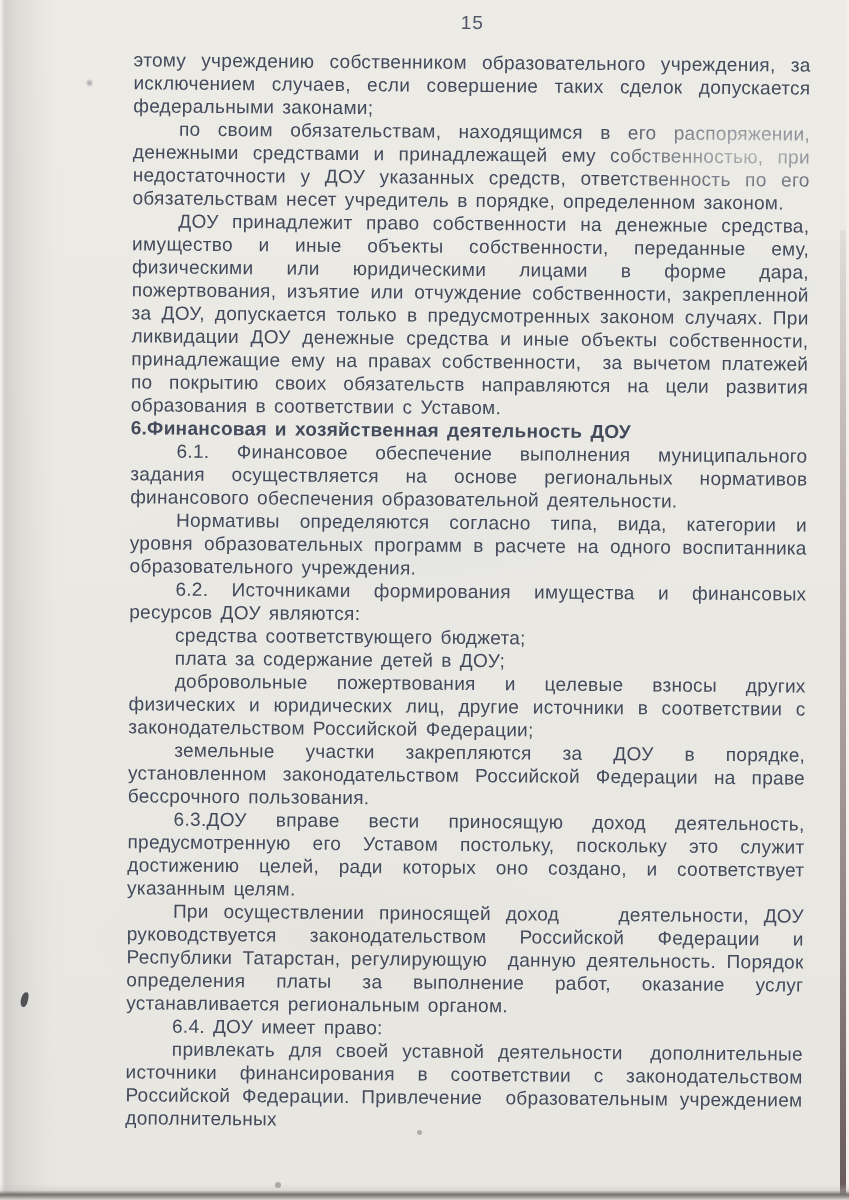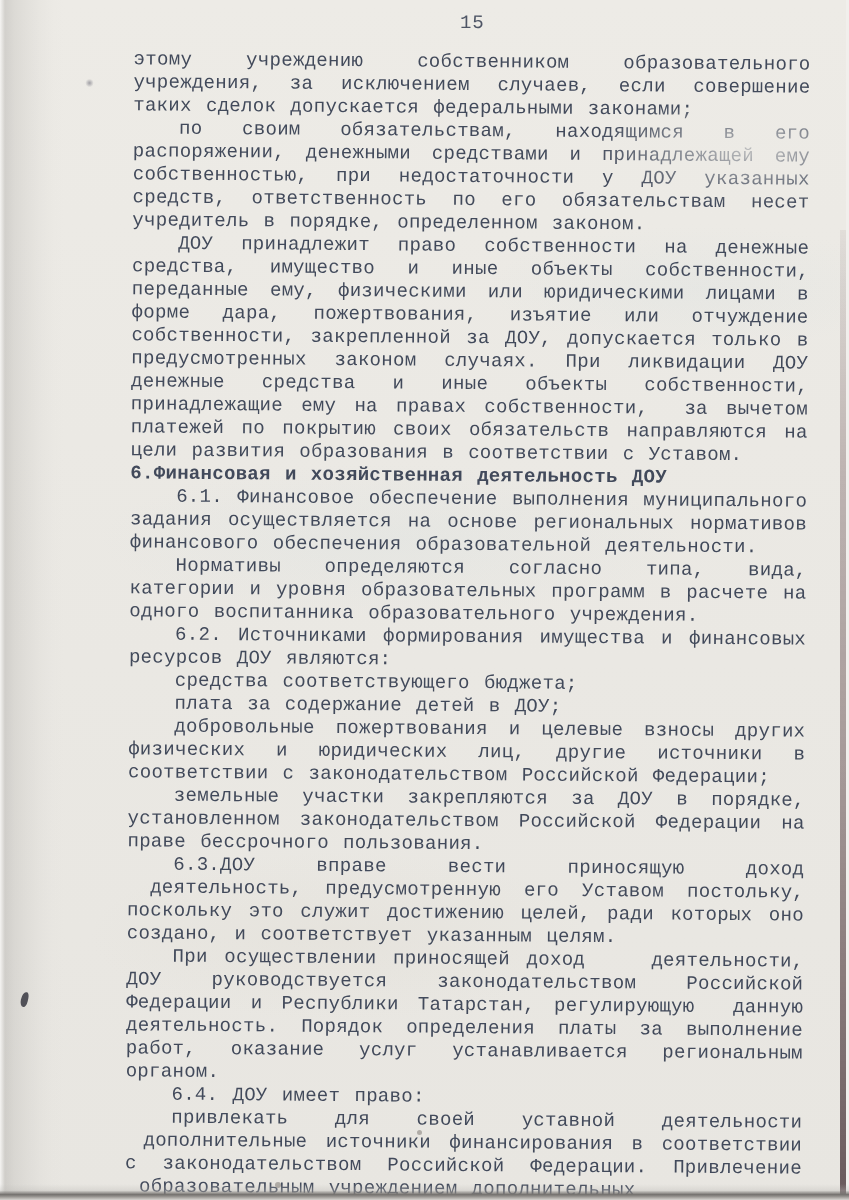--- a/index.html
+++ b/index.html
@@ -8,21 +8,21 @@
     width: 849px;
     height: 1200px;
     margin: 0 auto;
     overflow: hidden;
     background-color: #ebe9e4;
     background-image:
       radial-gradient(ellipse 420px 110px at 46% 45%, rgba(182,207,216,0.10), rgba(182,207,216,0) 70%),
       radial-gradient(ellipse 300px 90px at 82% 24%, rgba(182,207,216,0.10), rgba(182,207,216,0) 70%),
       radial-gradient(ellipse 360px 120px at 40% 78%, rgba(205,198,182,0.12), rgba(205,198,182,0) 70%),
       linear-gradient(180deg, #edebe6 0%, #eae8e3 55%, #e8e6e1 100%);
-    font-family: Liberation Mono, monospace;
+    font-family: Liberation Sans, sans-serif;
   }
   .content {
     position: absolute;
     left: 134px;
     right: 38px;
     top: 12px;
     transform: rotate(0.45deg);
     transform-origin: 50% 0;
     color: #424a5b;
   }

